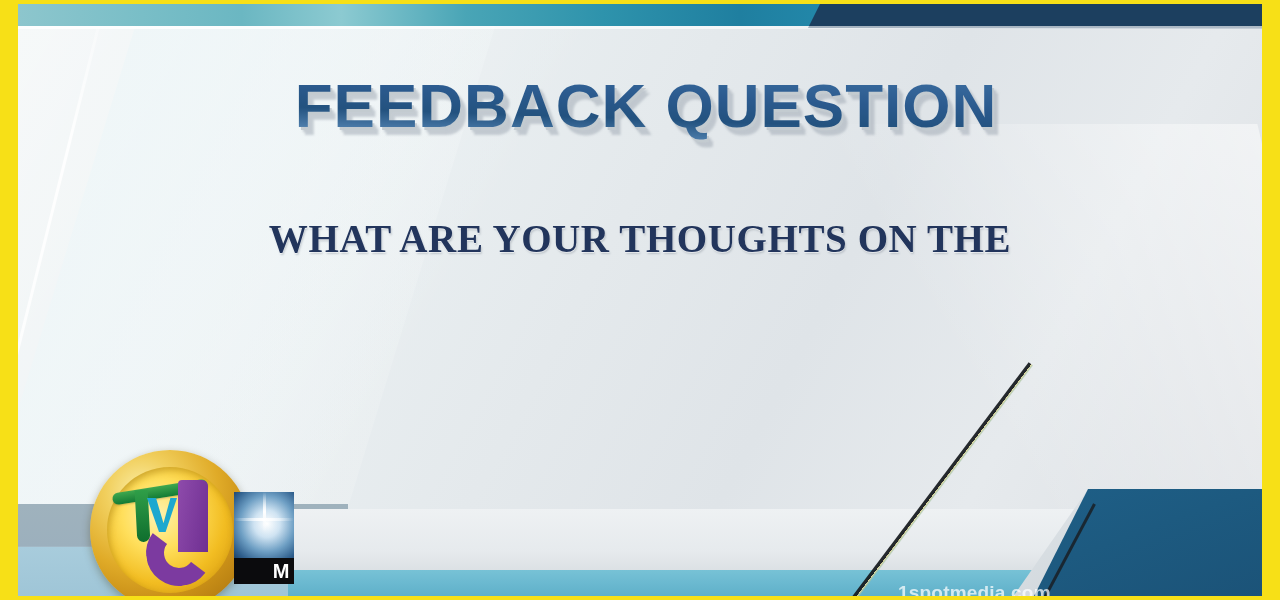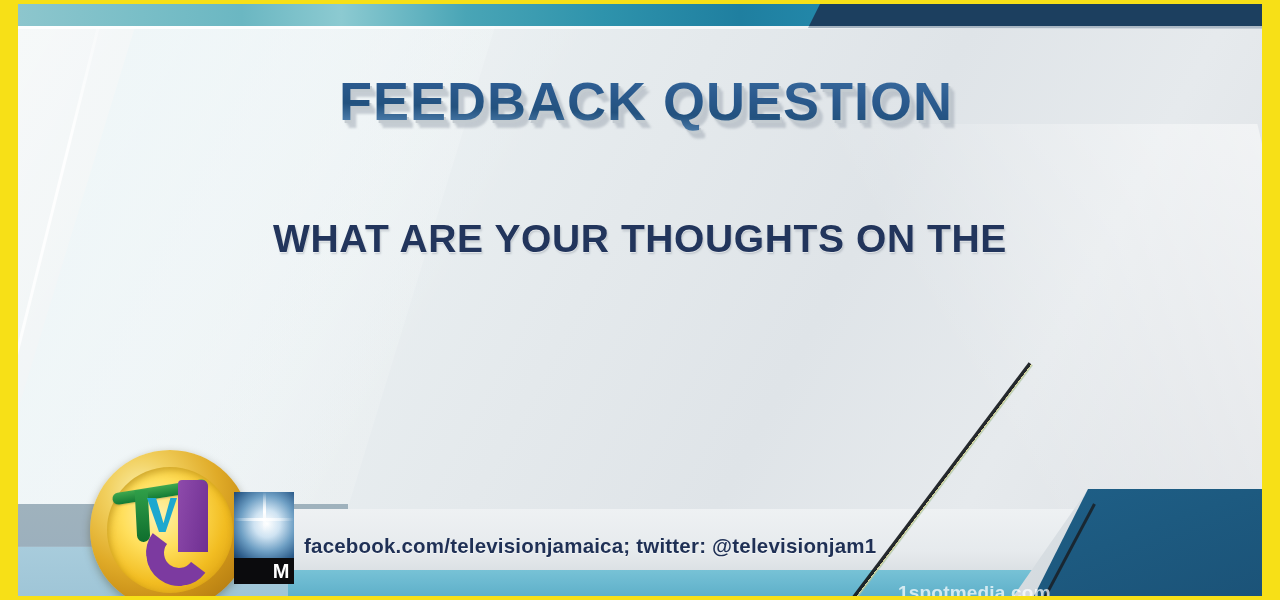--- a/index.html
+++ b/index.html
@@ -181,21 +181,21 @@
     transform-origin: top center;
     pointer-events: none;
   }
 
   
   .title {
     position: absolute;
     left: 12px; right: 0;
     top: 66px;
     text-align: center;
-    font-size: 54px;
+    font-size: 62px;
     font-weight: 700;
     letter-spacing: 1px;
     font-family: "Liberation Sans", sans-serif;
     color: #2e5f93;
     background: linear-gradient(182deg,
         #e9eef2 0%,
         #c7d4e0 6%,
         #3b6da0 16%,
         #2b5a8e 42%,
         #23527f 62%,
@@ -218,21 +218,21 @@
     right: 120px;
     top: 212px;
     text-align: center;
     font-size: 39px;
     line-height: 45px;
     font-weight: 700;
     letter-spacing: .6px;
     color: #22355c;
     text-shadow: 0 1px 0 rgba(255,255,255,.55), 1px 2px 2px rgba(90,100,115,.28);
   }
-  .question .ql { display: block; white-space: nowrap; }
+  .question .ql { display: block; white-space: nowrap; font-family: Liberation Serif, serif; }
 
   
   .social-text {
     position: absolute;
     left: 286px;
     top: 530px;
     font-size: 20.5px;
     font-weight: 700;
     letter-spacing: .2px;
     color: #1f3055;
@@ -395,21 +395,20 @@
     <div class="bottom-blue-wedge"></div>
     <div class="diag-line"></div>
     <div class="diag-line-2"></div>
 
     <div class="title">FEEDBACK QUESTION</div>
 
     <div class="question">
       <span class="ql">WHAT ARE YOUR THOUGHTS ON THE</span>
     </div>
 
-    <div class="social-text">facebook.com/televisionjamaica; twitter: @televisionjam1</div>
 
     <div class="watermark">1spotmedia.com</div>
 
     <div class="tvj-logo">
       <div class="tvj-ring"></div>
       <div class="tvj-disc"></div>
       <div class="tvj-t"></div>
       <div class="tvj-t-stem"></div>
       <div class="tvj-v"></div>
       <div class="tvj-j">

